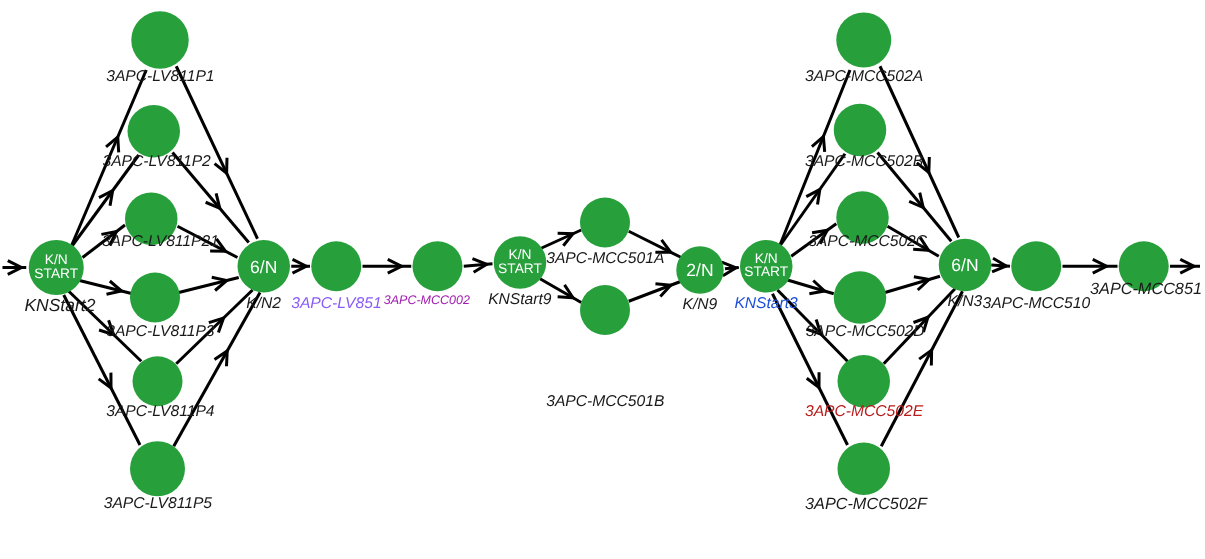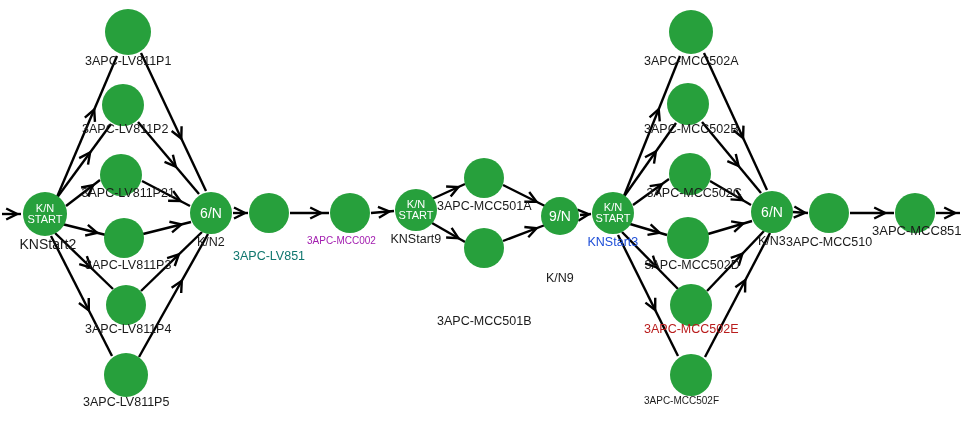--- a/index.html
+++ b/index.html
@@ -40,20 +40,21 @@
   .node-text {
     display: block;
     white-space: nowrap;
   }
   .node-caption {
     position: absolute;
     color: #1a1a1a;
     white-space: nowrap;
     text-align: center;
     pointer-events: none;
+    font-style: italic;
   }
 </style>
 </head>
 <body>
 
 <div id="canvas">
   <svg id="edge-layer" viewBox="0 0 964 447" xmlns="http://www.w3.org/2000/svg">
       <g>
         <line x1="2" y1="214" x2="21" y2="214" stroke="#000000" stroke-width="2.4"></line>
         <polyline points="6.200000000000003,219.5 17.200000000000003,214 6.200000000000003,208.5" fill="none" stroke="#000000" stroke-width="2.4"></polyline>
@@ -215,53 +216,53 @@
       <div class="node-caption" style="font-size: 12.5px; color: rgb(26, 26, 26); left: 85px; top: 258px; width: auto; text-align: left;">3APC-LV811P3</div>
       <div class="node" style="left: 106px; top: 285px; width: 40px; height: 40px; background: rgb(39, 160, 60); color: rgb(255, 255, 255); font-size: 12px;"></div>
       <div class="node-caption" style="font-size: 12.5px; color: rgb(26, 26, 26); left: 85px; top: 322px; width: auto; text-align: left;">3APC-LV811P4</div>
       <div class="node" style="left: 104px; top: 353px; width: 44px; height: 44px; background: rgb(39, 160, 60); color: rgb(255, 255, 255); font-size: 12px;"></div>
       <div class="node-caption" style="font-size: 12.5px; color: rgb(26, 26, 26); left: 83px; top: 395px; width: auto; text-align: left;">3APC-LV811P5</div>
       <div class="node" style="left: 190px; top: 192px; width: 42px; height: 42px; background: rgb(39, 160, 60); color: rgb(255, 255, 255); font-size: 14px;">
         <span class="node-text">6/N</span>
       </div>
       <div class="node-caption" style="font-size: 12.5px; color: rgb(26, 26, 26); left: 197px; top: 235px; width: auto; text-align: right;">K/N2</div>
       <div class="node" style="left: 249px; top: 193px; width: 40px; height: 40px; background: rgb(39, 160, 60); color: rgb(255, 255, 255); font-size: 12px;"></div>
-      <div class="node-caption" style="font-size: 12.5px; color: #0f766e; left: 233px; top: 249px; width: auto; text-align: left;">3APC-LV851</div>
+      <div class="node-caption" style="font-size: 12.5px; color: #8b5cf6; left: 233px; top: 235px; width: auto; text-align: left;">3APC-LV851</div>
       <div class="node" style="left: 330px; top: 193px; width: 40px; height: 40px; background: rgb(39, 160, 60); color: rgb(255, 255, 255); font-size: 12px;"></div>
       <div class="node-caption" style="font-size: 10px; color: #a21caf; left: 307px; top: 235px; width: auto; text-align: center;">3APC-MCC002</div>
       <div class="node" style="left: 395px; top: 189px; width: 42px; height: 42px; background: rgb(39, 160, 60); color: rgb(255, 255, 255); font-size: 11px;">
         <span class="node-text">K/N</span>
         <span class="node-text">START</span>
       </div>
       <div class="node-caption" style="font-size: 12.5px; color: rgb(26, 26, 26); left: 390.5px; top: 232px; width: auto; text-align: left;">KNStart9</div>
       <div class="node" style="left: 464px; top: 158px; width: 40px; height: 40px; background: rgb(39, 160, 60); color: rgb(255, 255, 255); font-size: 12px;"></div>
       <div class="node-caption" style="font-size: 12.5px; color: rgb(26, 26, 26); left: 437px; top: 199px; width: auto; text-align: left;">3APC-MCC501A</div>
       <div class="node" style="left: 464px; top: 228px; width: 40px; height: 40px; background: rgb(39, 160, 60); color: rgb(255, 255, 255); font-size: 12px;"></div>
       <div class="node-caption" style="font-size: 12.5px; color: rgb(26, 26, 26); left: 437px; top: 266px; width: auto; text-align: left; margin-top: 48px;">3APC-MCC501B</div>
       <div class="node" style="left: 541px; top: 197px; width: 38px; height: 38px; background: rgb(39, 160, 60); color: rgb(255, 255, 255); font-size: 14px;">
-        <span class="node-text">9/N</span>
-      </div>
-      <div class="node-caption" style="font-size: 12.5px; color: rgb(26, 26, 26); left: 546px; top: 236px; width: auto; text-align: left; margin-top: 35px;">K/N9</div>
+        <span class="node-text">2/N</span>
+      </div>
+      <div class="node-caption" style="font-size: 12.5px; color: rgb(26, 26, 26); left: 546px; top: 236px; width: auto; text-align: left;">K/N9</div>
       <div class="node" style="left: 592px; top: 192px; width: 42px; height: 42px; background: rgb(39, 160, 60); color: rgb(255, 255, 255); font-size: 11px;">
         <span class="node-text">K/N</span>
         <span class="node-text">START</span>
       </div>
       <div class="node-caption" style="font-size: 12.5px; color: #1d4ed8; left: 587.5px; top: 235px; width: auto; text-align: left;">KNStart3</div>
       <div class="node" style="left: 669px; top: 10px; width: 44px; height: 44px; background: rgb(39, 160, 60); color: rgb(255, 255, 255); font-size: 12px;"></div>
       <div class="node-caption" style="font-size: 12.5px; color: rgb(26, 26, 26); left: 644px; top: 54px; width: auto; text-align: left;">3APC-MCC502A</div>
       <div class="node" style="left: 667px; top: 83px; width: 42px; height: 42px; background: rgb(39, 160, 60); color: rgb(255, 255, 255); font-size: 12px;"></div>
       <div class="node-caption" style="font-size: 12.5px; color: rgb(26, 26, 26); left: 644px; top: 122px; width: auto; text-align: center;">3APC-MCC502B</div>
       <div class="node" style="left: 669px; top: 153px; width: 42px; height: 42px; background: rgb(39, 160, 60); color: rgb(255, 255, 255); font-size: 12px;"></div>
       <div class="node-caption" style="font-size: 12.5px; color: rgb(26, 26, 26); left: 646.5px; top: 186px; width: auto; text-align: left;">3APC-MCC502C</div>
       <div class="node" style="left: 667px; top: 217px; width: 42px; height: 42px; background: rgb(39, 160, 60); color: rgb(255, 255, 255); font-size: 12px;"></div>
       <div class="node-caption" style="font-size: 12.5px; color: rgb(26, 26, 26); left: 644.5px; top: 258px; width: auto; text-align: left;">3APC-MCC502D</div>
       <div class="node" style="left: 670px; top: 284px; width: 42px; height: 42px; background: rgb(39, 160, 60); color: rgb(255, 255, 255); font-size: 12px;"></div>
       <div class="node-caption" style="font-size: 12.5px; color: #b91c1c; left: 644px; top: 322px; width: auto; text-align: left;">3APC-MCC502E</div>
       <div class="node" style="left: 670px; top: 354px; width: 42px; height: 42px; background: rgb(39, 160, 60); color: rgb(255, 255, 255); font-size: 12px;"></div>
-      <div class="node-caption" style="font-size: 10px; color: rgb(26, 26, 26); left: 644px; top: 395px; width: auto; text-align: left;">3APC-MCC502F</div>
+      <div class="node-caption" style="font-size: 13px; color: rgb(26, 26, 26); left: 644px; top: 395px; width: auto; text-align: left;">3APC-MCC502F</div>
       <div class="node" style="left: 751px; top: 191px; width: 42px; height: 42px; background: rgb(39, 160, 60); color: rgb(255, 255, 255); font-size: 14px;">
         <span class="node-text">6/N</span>
       </div>
       <div class="node-caption" style="font-size: 12.5px; color: rgb(26, 26, 26); left: 758px; top: 234px; width: auto; text-align: left;">K/N3</div>
       <div class="node" style="left: 809px; top: 193px; width: 40px; height: 40px; background: rgb(39, 160, 60); color: rgb(255, 255, 255); font-size: 12px;"></div>
       <div class="node-caption" style="font-size: 12.5px; color: rgb(26, 26, 26); left: 786px; top: 235px; width: auto; text-align: left;">3APC-MCC510</div>
       <div class="node" style="left: 895px; top: 193px; width: 40px; height: 40px; background: rgb(39, 160, 60); color: rgb(255, 255, 255); font-size: 12px;"></div>
       <div class="node-caption" style="font-size: 13px; color: rgb(26, 26, 26); left: 872px; top: 223px; width: auto; text-align: left;">3APC-MCC851</div>
     </div>
 </div>

